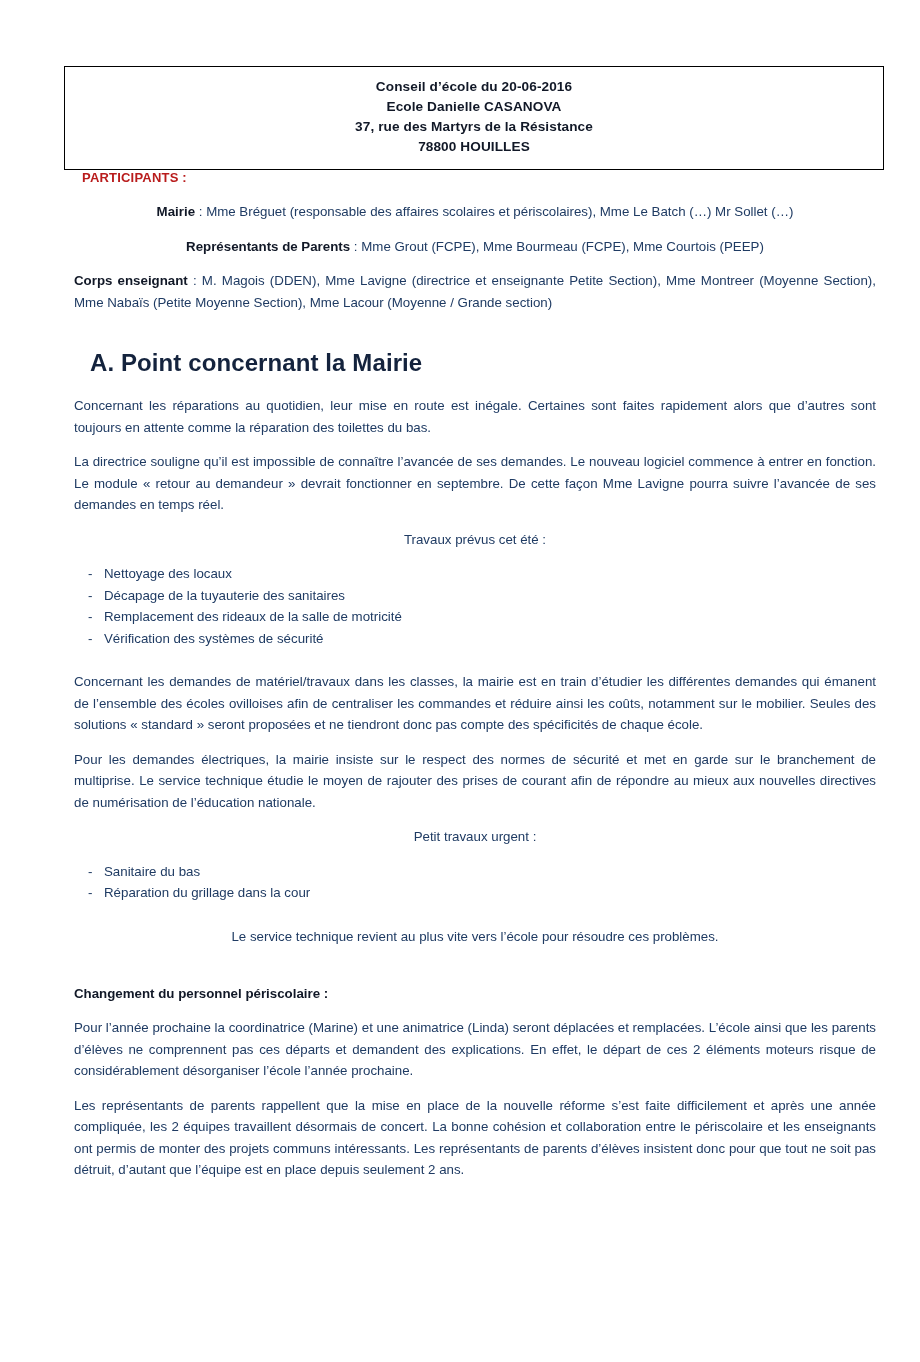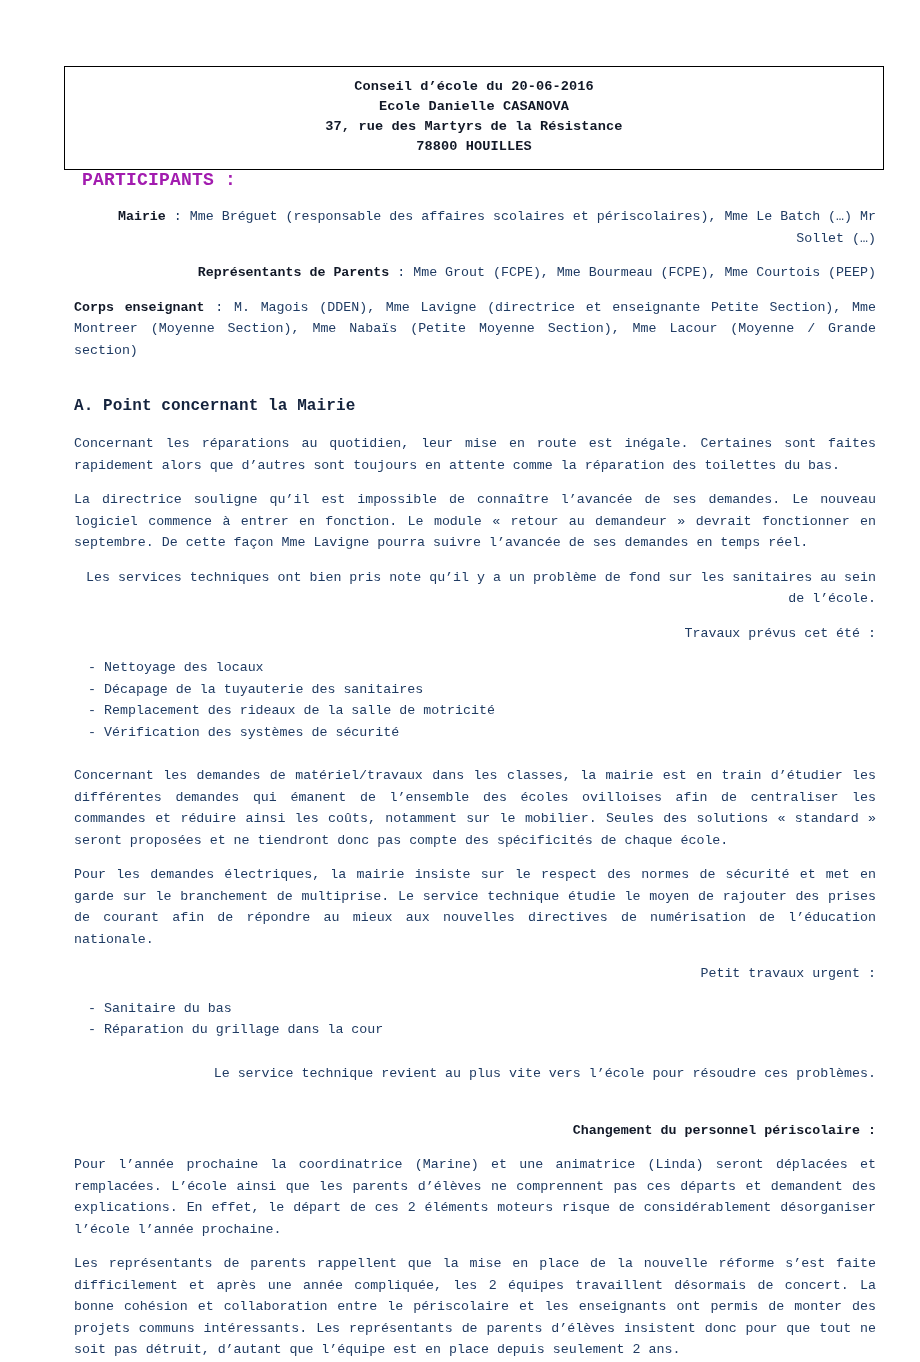--- a/index.html
+++ b/index.html
@@ -13,21 +13,20 @@
     font-family: "Liberation Sans", sans-serif;
     color: #1f3355;
     -webkit-font-smoothing: antialiased;
   }
   .page {
     position: relative;
     width: 920px;
     height: 1362px;
     box-sizing: border-box;
     background: #ffffff;
-    font-family: Liberation Mono, monospace;
   }
 
   
   .header-box {
     position: absolute;
     left: 64px;
     top: 66px;
     width: 820px;
     box-sizing: border-box;
     border: 1.6px solid #000000;
@@ -50,50 +49,49 @@
     width: 802px;
   }
 
   .p {
     font-size: 13.3px;
     line-height: 21.5px;
     text-align: justify;
     color: #1f3b63;
     margin: 0 0 13px 0;
   }
-  .p.nojust { text-align: right; }
+  .p.nojust { text-align: center; }
 
   .label-bold {
     font-weight: bold;
     color: #111827;
   }
 
   .participants-title {
-    font-size: 18px;
+    font-size: 13px;
     font-weight: bold;
-    color: #a21caf;
+    color: #b91c1c;
     margin: 0 0 16px 0;
     letter-spacing: 0.2px;
     padding-left: 8px;
   }
 
   .sec-heading {
-    font-size: 16px;
+    font-size: 24px;
     font-weight: bold;
     color: #14233d;
-    margin: 36px 0 18px 0;
+    margin: 36px 0 18px 16px;
     letter-spacing: 0.1px;
   }
 
   .sub-heading {
     font-size: 13.3px;
     font-weight: bold;
     color: #111827;
     margin: 0 0 16px 0;
-    text-align: right;
   }
 
   ul.dashlist {
     list-style: none;
     margin: 0 0 14px 0;
     padding: 0 0 0 14px;
   }
   ul.dashlist li {
     position: relative;
     font-size: 13.3px;
@@ -132,21 +130,20 @@
     <p class="p nojust"><span class="label-bold">Représentants de Parents</span><span> : Mme Grout (FCPE), Mme Bourmeau (FCPE), Mme Courtois (PEEP)</span></p>
 
     <p class="p"><span class="label-bold">Corps enseignant</span><span> : M. Magois (DDEN), Mme Lavigne (directrice et enseignante Petite Section), Mme Montreer (Moyenne Section), Mme Nabaïs (Petite Moyenne Section), Mme Lacour (Moyenne / Grande section)</span></p>
 
     <h2 class="sec-heading">A. Point concernant la Mairie</h2>
 
     <p class="p">Concernant les réparations au quotidien, leur mise en route est inégale. Certaines sont faites rapidement alors que d’autres sont toujours en attente comme la réparation des toilettes du bas.</p>
 
     <p class="p">La directrice souligne qu’il est impossible de connaître l’avancée de ses demandes. Le nouveau logiciel commence à entrer en fonction. Le module « retour au demandeur » devrait fonctionner en septembre. De cette façon Mme Lavigne pourra suivre l’avancée de ses demandes en temps réel.</p>
 
-    <p class="p nojust">Les services techniques ont bien pris note qu’il y a un problème de fond sur les sanitaires au sein de l’école.</p>
 
     <p class="p nojust">Travaux prévus cet été :</p>
 
     <ul class="dashlist">
       <li><span class="dash">-</span><span>Nettoyage des locaux</span></li>
       <li><span class="dash">-</span><span>Décapage de la tuyauterie des sanitaires</span></li>
       <li><span class="dash">-</span><span>Remplacement des rideaux de la salle de motricité</span></li>
       <li><span class="dash">-</span><span>Vérification des systèmes de sécurité</span></li>
     </ul>
 

